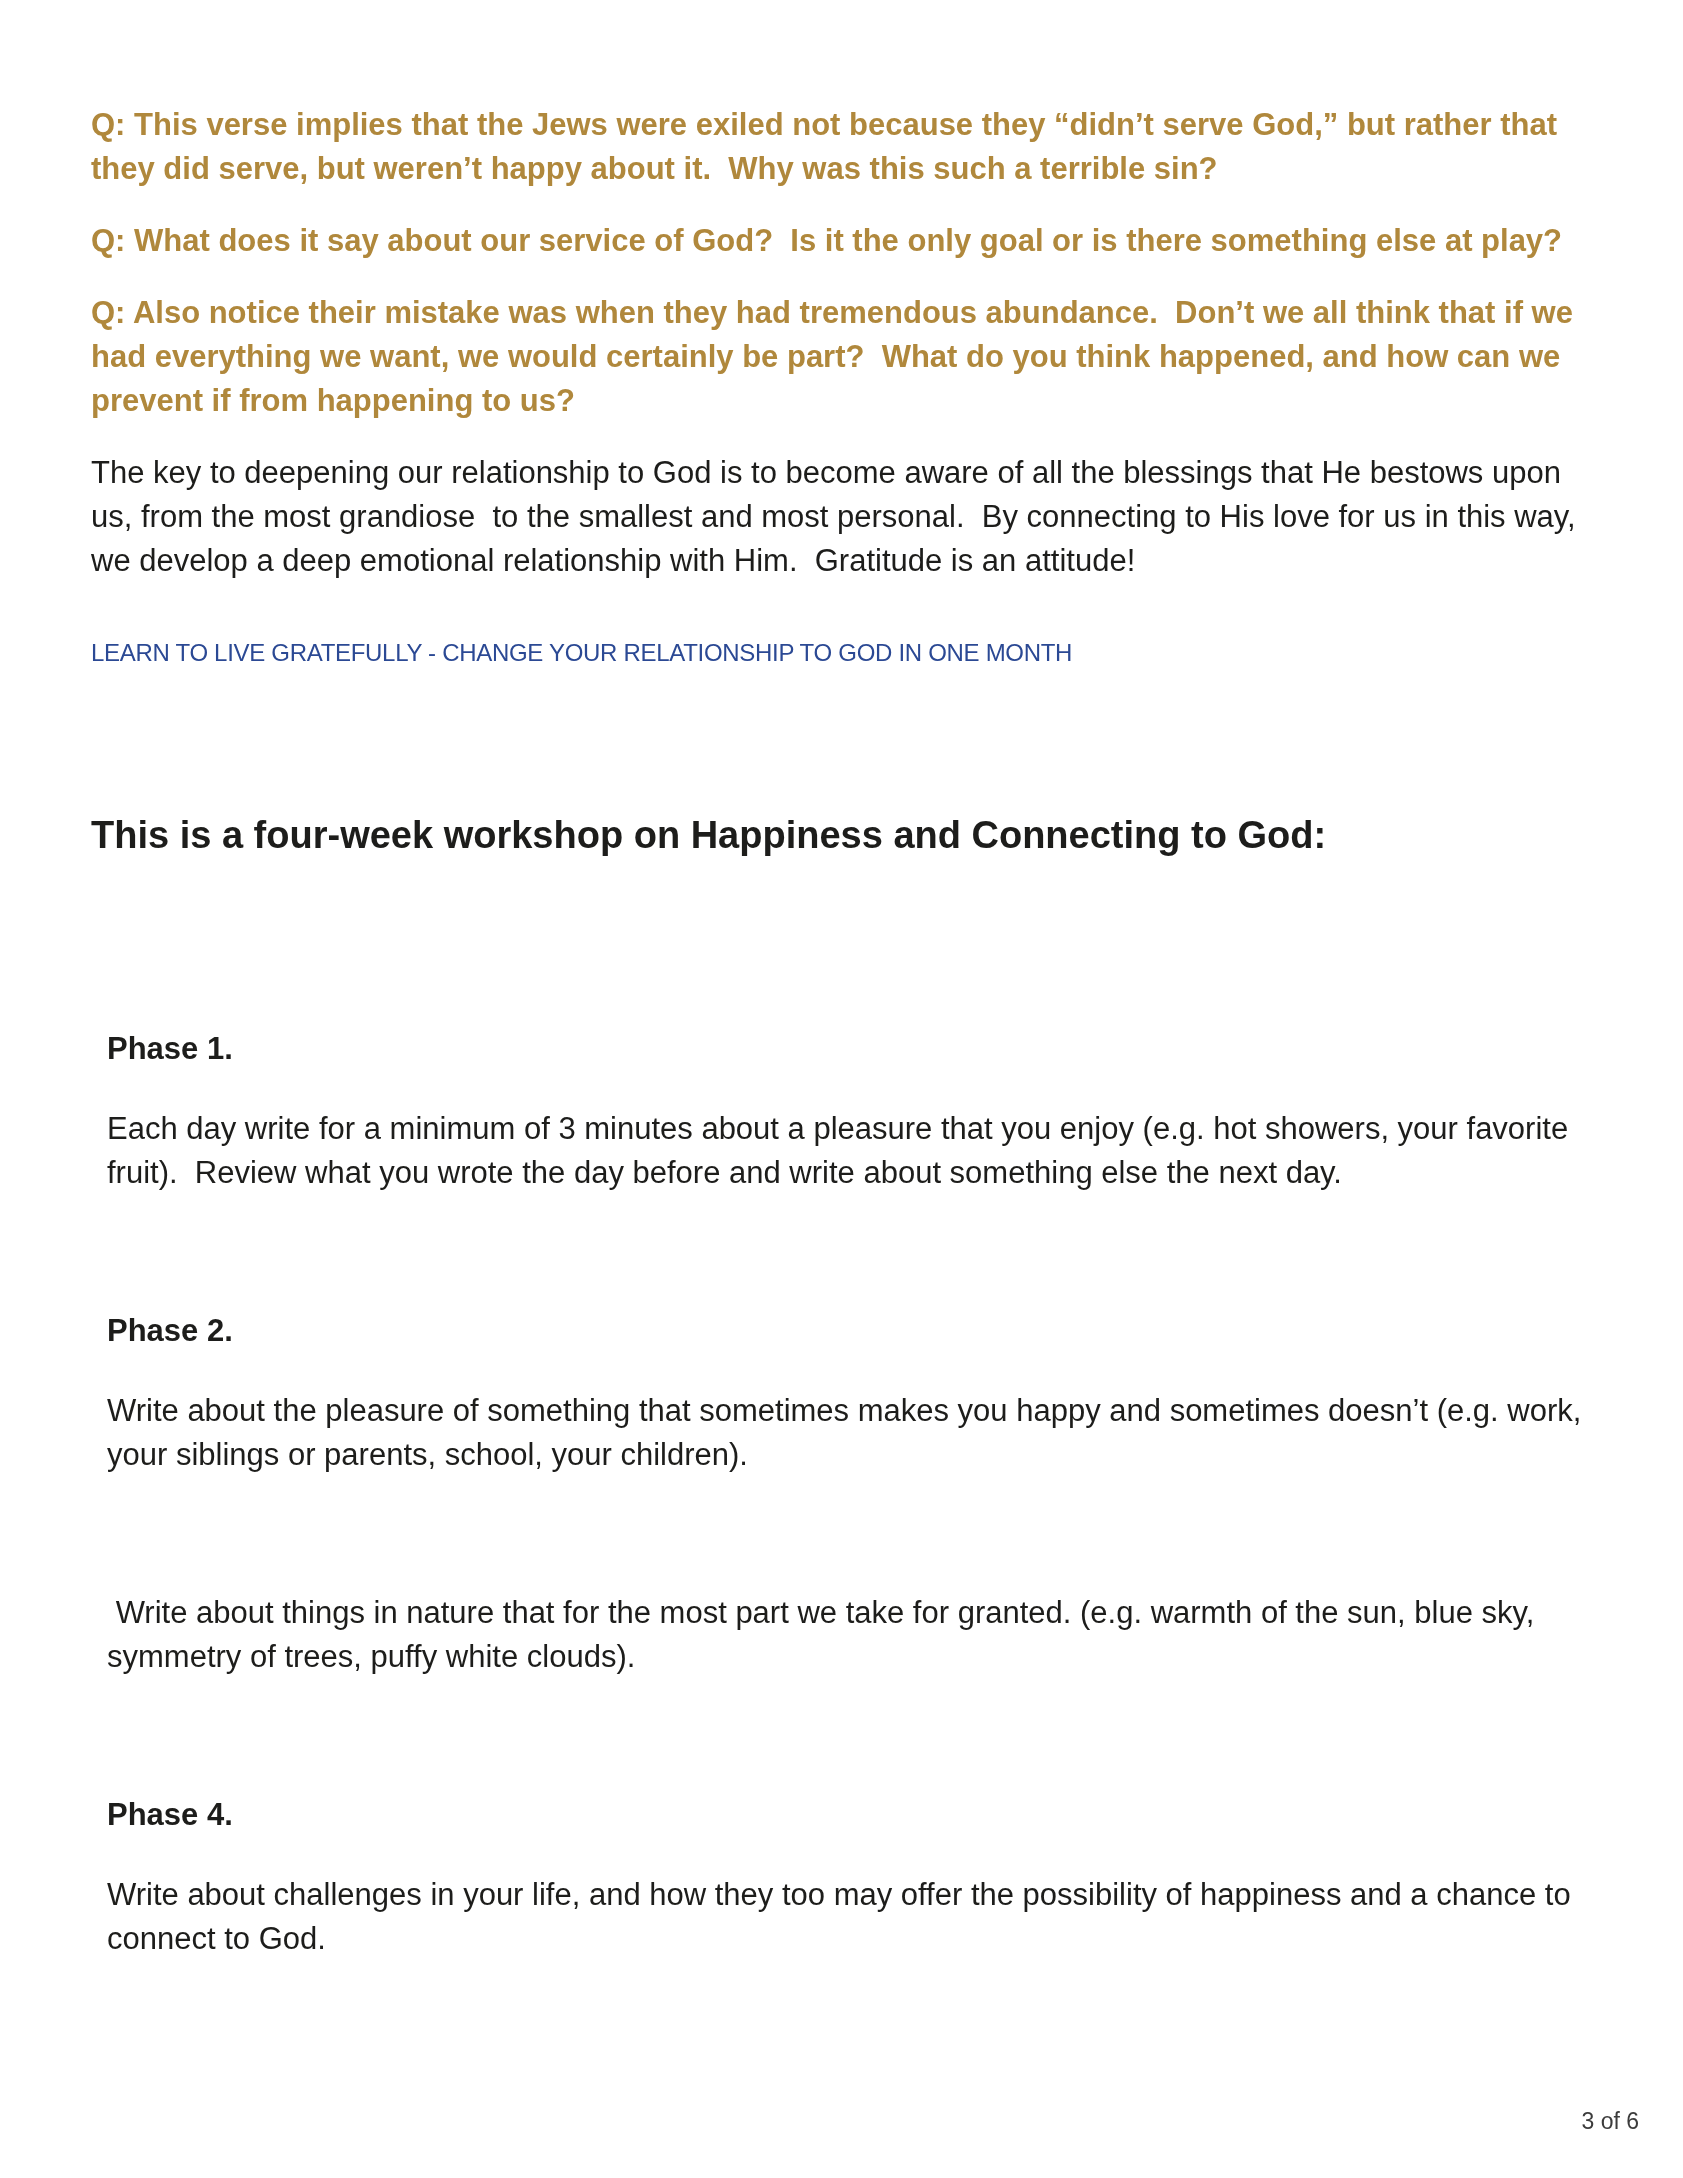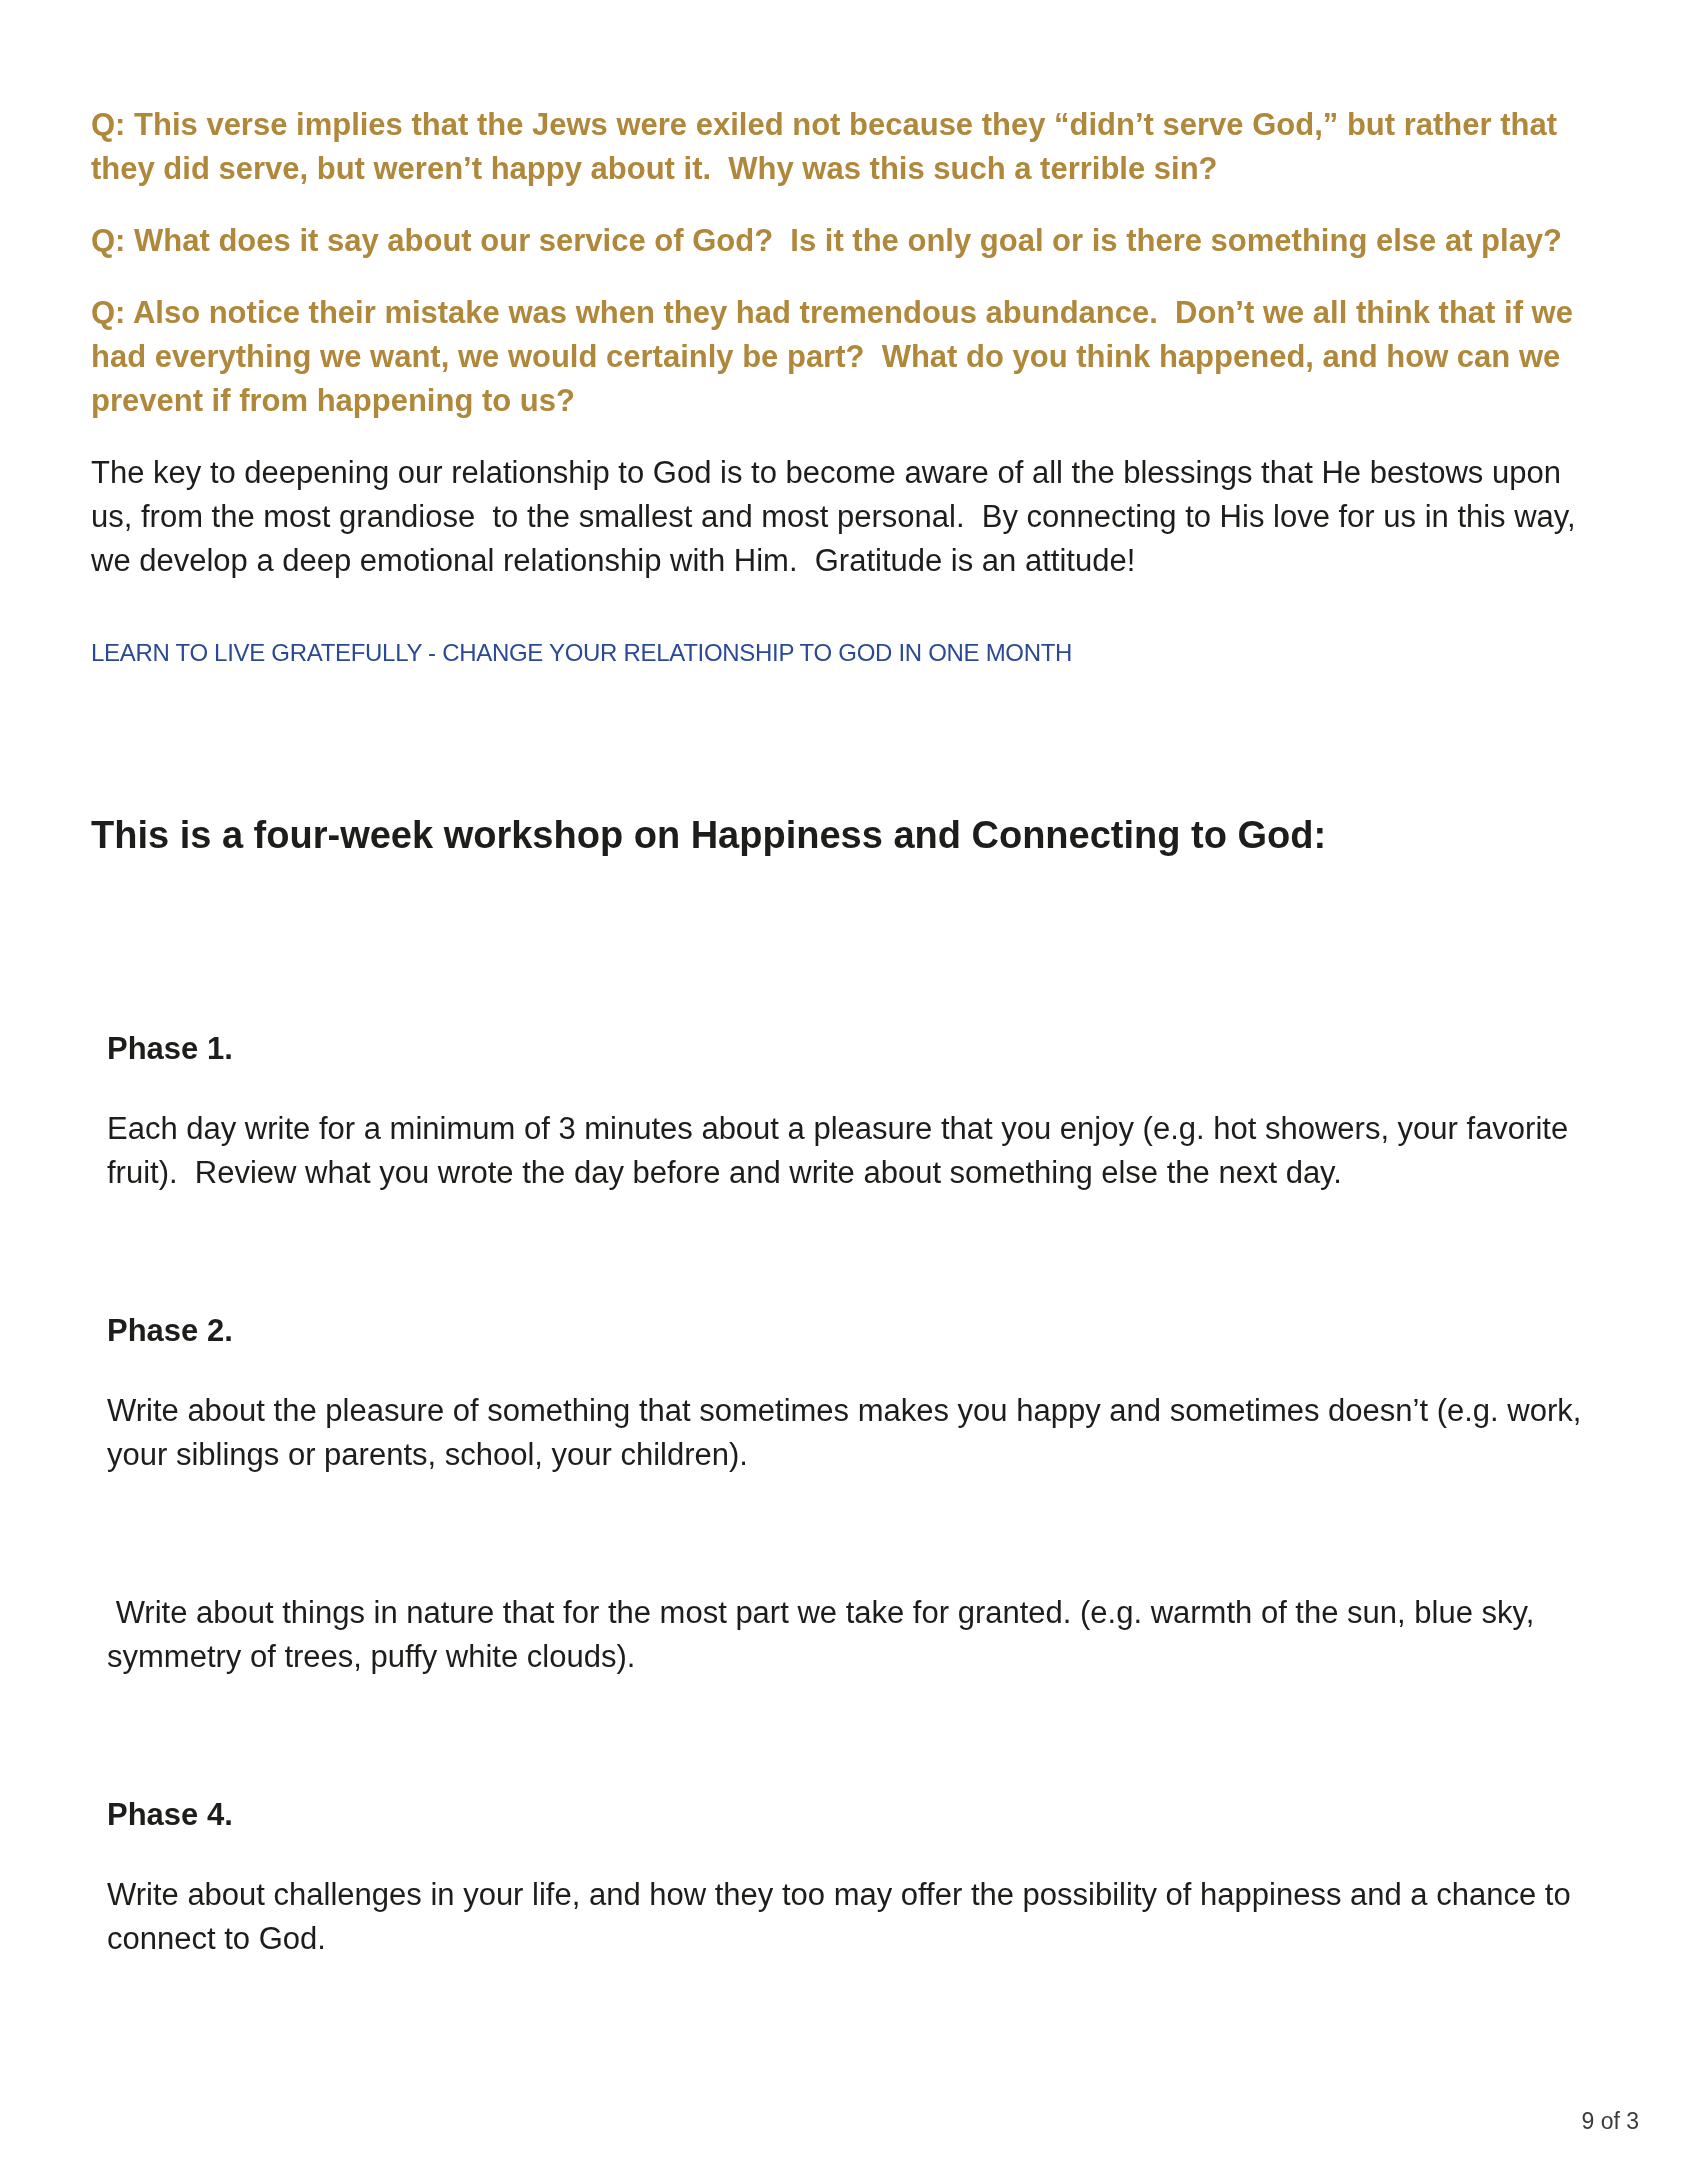--- a/index.html
+++ b/index.html
@@ -110,15 +110,15 @@
       <p class="body-text"> Write about things in nature that for the most part we take for granted. (e.g. warmth of the sun, blue sky, symmetry of trees, puffy white clouds).</p>
     </div>
 
     <div class="phase">
       <div class="phase-title">Phase 4.</div>
       <p class="body-text">Write about challenges in your life, and how they too may offer the possibility of happiness and a chance to connect to God.</p>
     </div>
 
   </div>
 
-  <div class="page-footer">9 of 3</div>
+  <div class="page-footer">3 of 6</div>
 </div>
 
 
 </body></html>

